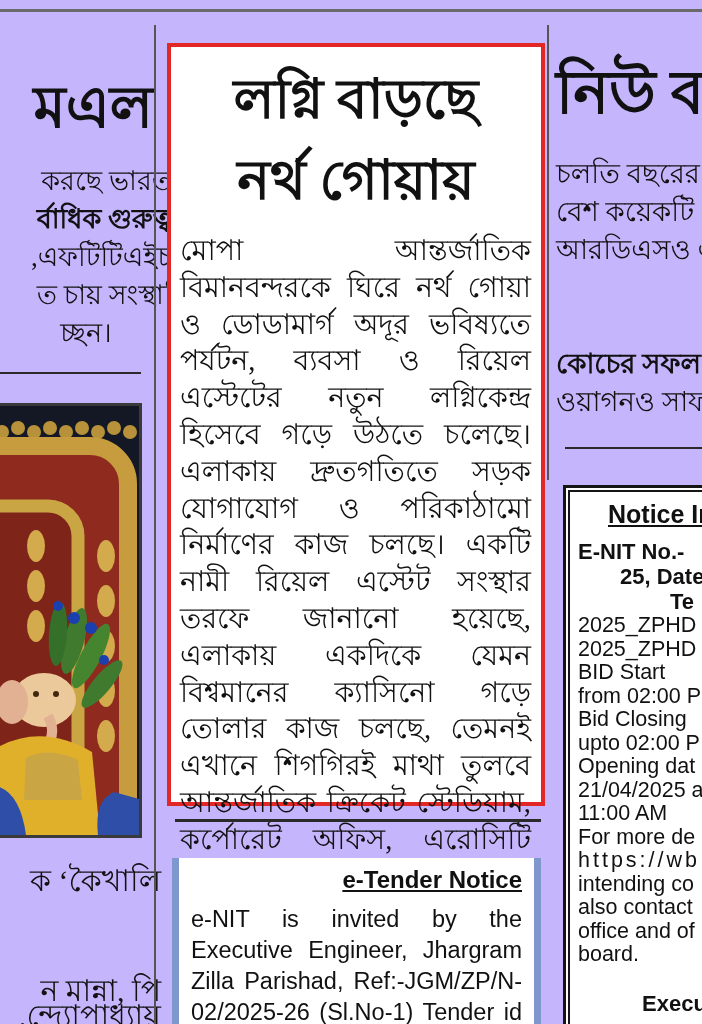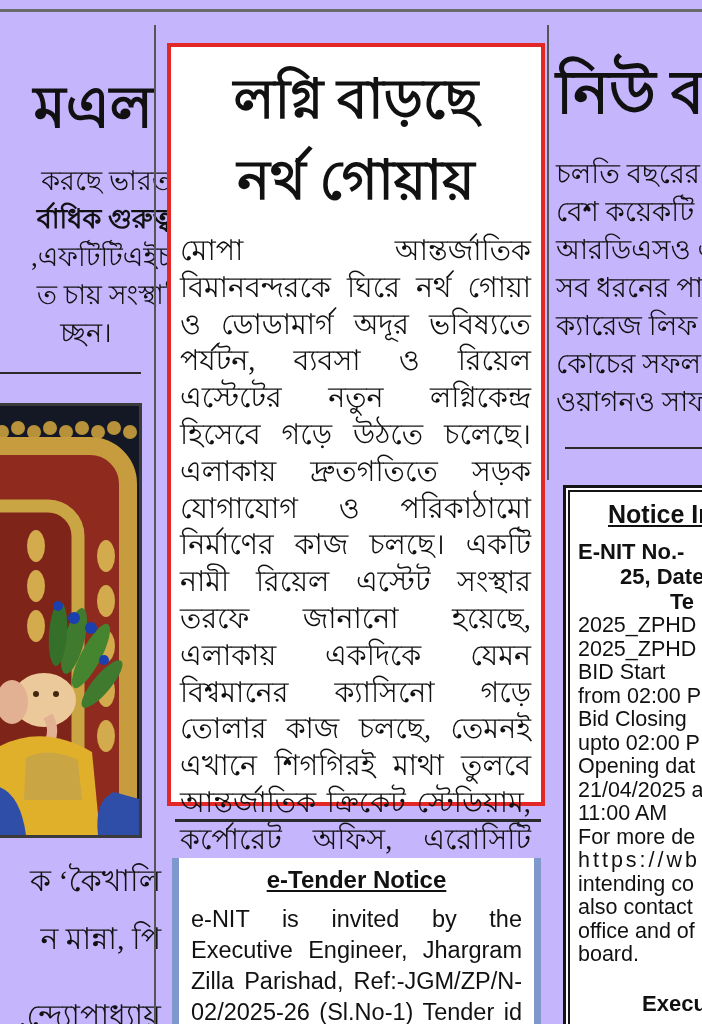--- a/index.html
+++ b/index.html
@@ -35,21 +35,21 @@
   #article-headline-1 { margin-top:12px; }
   #article-body { margin:12px 10px 0 9px; font-size:28.5px; line-height:36.8px; text-align:justify; }
 
   #section-divider { left:175px; top:819px; width:366px; height:3px; background:#2a2a2a; }
 
   
   #gov-notice { left:172px; top:858px; width:369px; }
   #gov-header { height:38px; background:#7e97cd; color:#fff; text-align:center;
     font-family:"Liberation Sans", sans-serif; font-weight:bold; font-size:24px; line-height:38px; }
   #gov-body { border:7px solid #7e97cd; border-top:none; background:#fff; height:200px; padding:8px 12px 0 12px; }
-  #etender-title { text-align:center; font-family:"Liberation Sans", sans-serif;
+  #etender-title { text-align:right; font-family:"Liberation Sans", sans-serif;
     font-weight:bold; font-size:24px; text-decoration:underline; margin-bottom:10px; }
   #etender-body { font-family:"Liberation Sans", sans-serif; font-size:23.5px;
     line-height:31px; text-align:justify; }
 
   
   #right-headline { left:556px; top:50px; font-size:60px; font-weight:bold; line-height:86px; }
   .right-body-line { left:556px; font-size:27.5px; line-height:37.5px; }
   #right-short-rule { left:565px; top:447px; width:137px; height:2px; background:#2a2a2a; }
 
   
@@ -131,21 +131,21 @@
 
       <path d="M4 340 q44 -22 92 6 l8 83 l-104 0 Z" fill="#e0b02a"></path>
       <path d="M30 352 q22 -12 52 2 l4 40 l-58 0 Z" fill="#caa544"></path>
 
       <path d="M0 380 q24 6 30 49 l-30 0 Z" fill="#2f4ea8"></path>
       <path d="M118 386 q-20 8 -16 43 l41 0 l0 -36 Z" fill="#2f4ea8"></path>
     </svg>
   </div>
 
   <div class="abs bn nowrap clip-left left-caption-line" style="top:858px;">ক ‘কৈখালি</div>
-  <div class="abs bn nowrap clip-left left-caption-line" style="top:916px;">ন মান্না, পি</div>
+  <div class="abs bn nowrap clip-left left-caption-line" style="top:968px;">ন মান্না, পি</div>
   <div class="abs bn nowrap clip-left left-caption-line" style="top:993px;">ন্দ্যোপাধ্যায়,</div>
 
   <div class="abs" style="left:154px; top:25px; width:2px; height:999px; background:#555;"></div>
   <div class="abs" style="left:547px; top:25px; width:2px; height:455px; background:#555;"></div>
 
   <div class="abs" id="article-box">
     <div class="bn article-headline" id="article-headline-1">লগ্নি বাড়ছে</div>
     <div class="bn article-headline">নর্থ গোয়ায়</div>
     <p class="bn" id="article-body">মোপা আন্তর্জাতিক বিমানবন্দরকে ঘিরে নর্থ গোয়া ও ডোডামার্গ অদূর ভবিষ্যতে পর্যটন, ব্যবসা ও রিয়েল এস্টেটের নতুন লগ্নিকেন্দ্র হিসেবে গড়ে উঠতে চলেছে। এলাকায় দ্রুতগতিতে সড়ক যোগাযোগ ও পরিকাঠামো নির্মাণের কাজ চলছে। একটি নামী রিয়েল এস্টেট সংস্থার তরফে জানানো হয়েছে, এলাকায় একদিকে যেমন বিশ্বমানের ক্যাসিনো গড়ে তোলার কাজ চলছে, তেমনই এখানে শিগগিরই মাথা তুলবে আন্তর্জাতিক ক্রিকেট স্টেডিয়াম, কর্পোরেট অফিস, এরোসিটি কমপ্লেক্স, হোটেল, রিটেল সেন্টার।</p>
   </div>
@@ -157,23 +157,21 @@
       <div id="etender-title">e-Tender Notice</div>
       <div id="etender-body">e-NIT is invited by the Executive Engineer, Jhargram Zilla Parishad, Ref:-JGM/ZP/N-02/2025-26 (Sl.No-1) Tender id 2025_ZPHD_832769_1 For different RS area under</div>
     </div>
   </div>
 
   <div class="abs bn nowrap" id="right-headline">নিউ ব</div>
 
   <div class="abs bn nowrap right-body-line" style="top:155px;">চলতি বছরের</div>
   <div class="abs bn nowrap right-body-line" style="top:193px;">বেশ কয়েকটি</div>
   <div class="abs bn nowrap right-body-line" style="top:231px;">আরডিএসও এ</div>
-  <div class="abs bn nowrap right-body-line" style="top:269px;">সব ধরনের পা</div>
-  <div class="abs bn nowrap right-body-line" style="top:307px;">ক্যারেজ লিফ</div>
-  <div class="abs bn nowrap right-body-line" style="top:345px;">কোচের সফল</div>
+  <div class="abs bn nowrap right-body-line" style="top:345px;font-weight:bold;">কোচের সফল</div>
   <div class="abs bn nowrap right-body-line" style="top:383px;">ওয়াগনও সাফ</div>
 
   <div class="abs" id="right-short-rule"></div>
 
   <div class="abs" id="notice-outer">
     <div id="notice-inner">
       <div id="notice-title">Notice Inv</div>
       <div class="notice-meta" style="margin-left:0;">E-NIT No.-</div>
       <div class="notice-meta" style="margin-left:42px;">25, Date</div>
       <div class="notice-meta" style="margin-left:92px;">Te</div>

